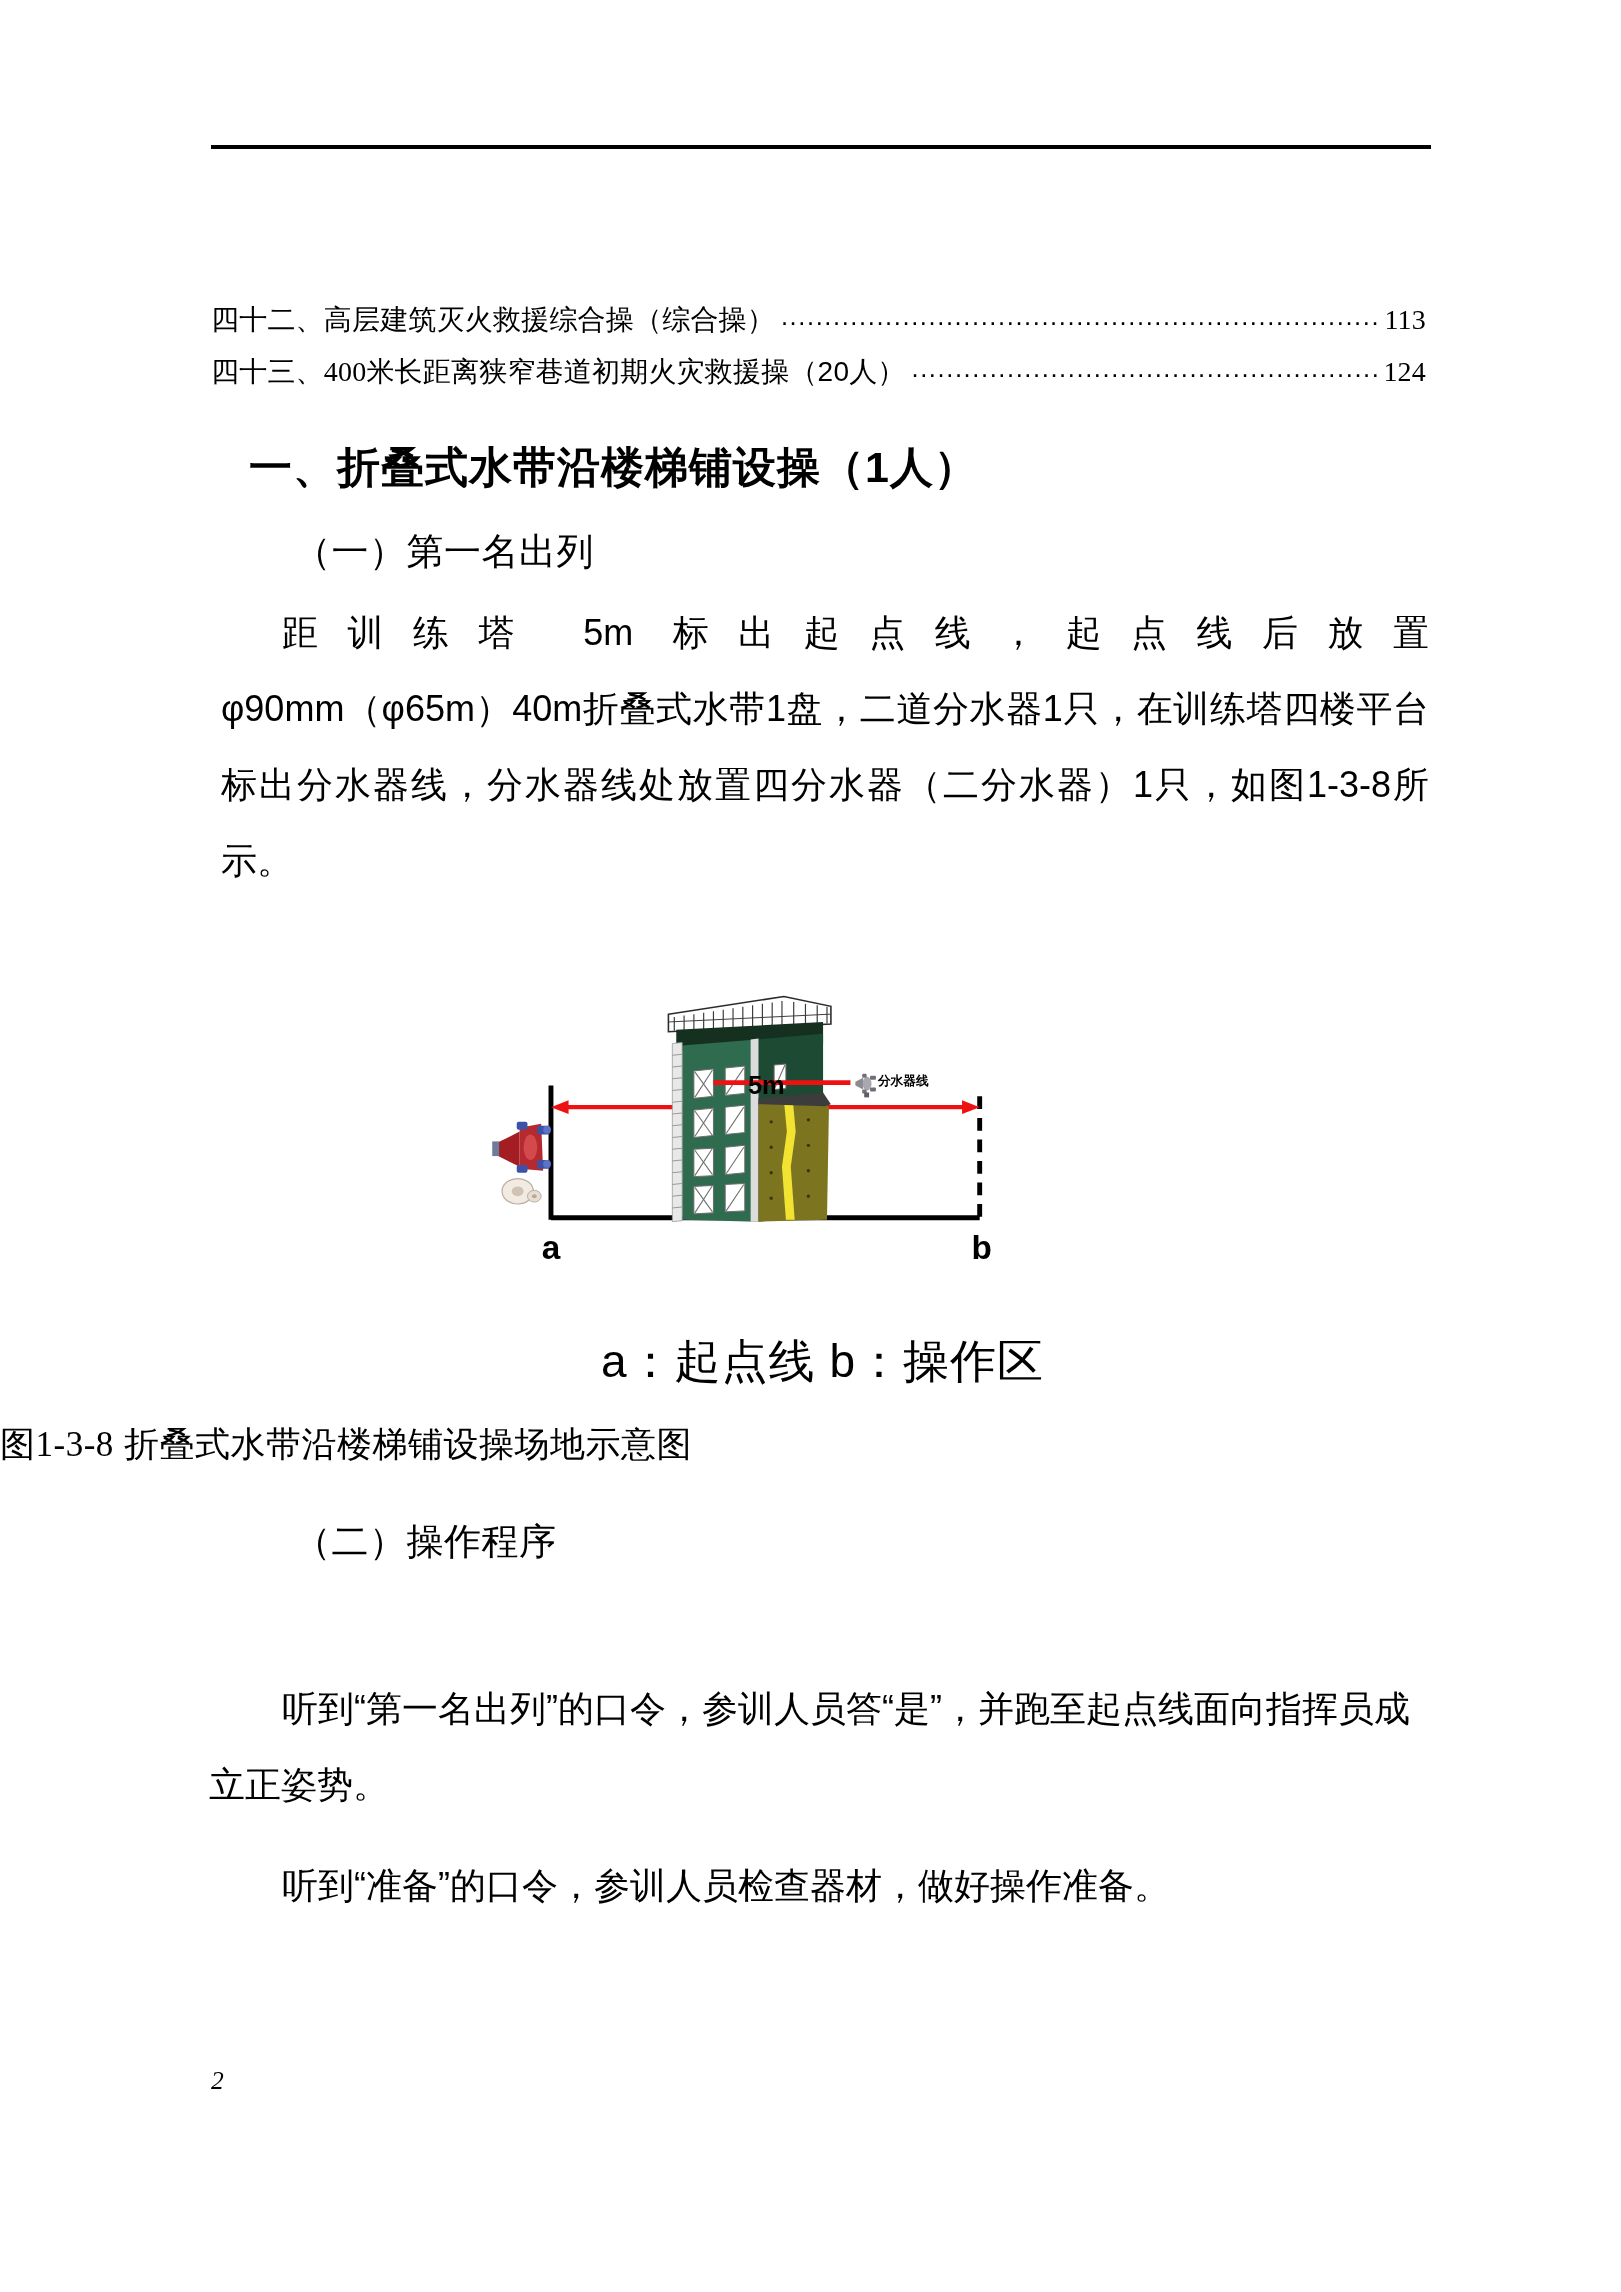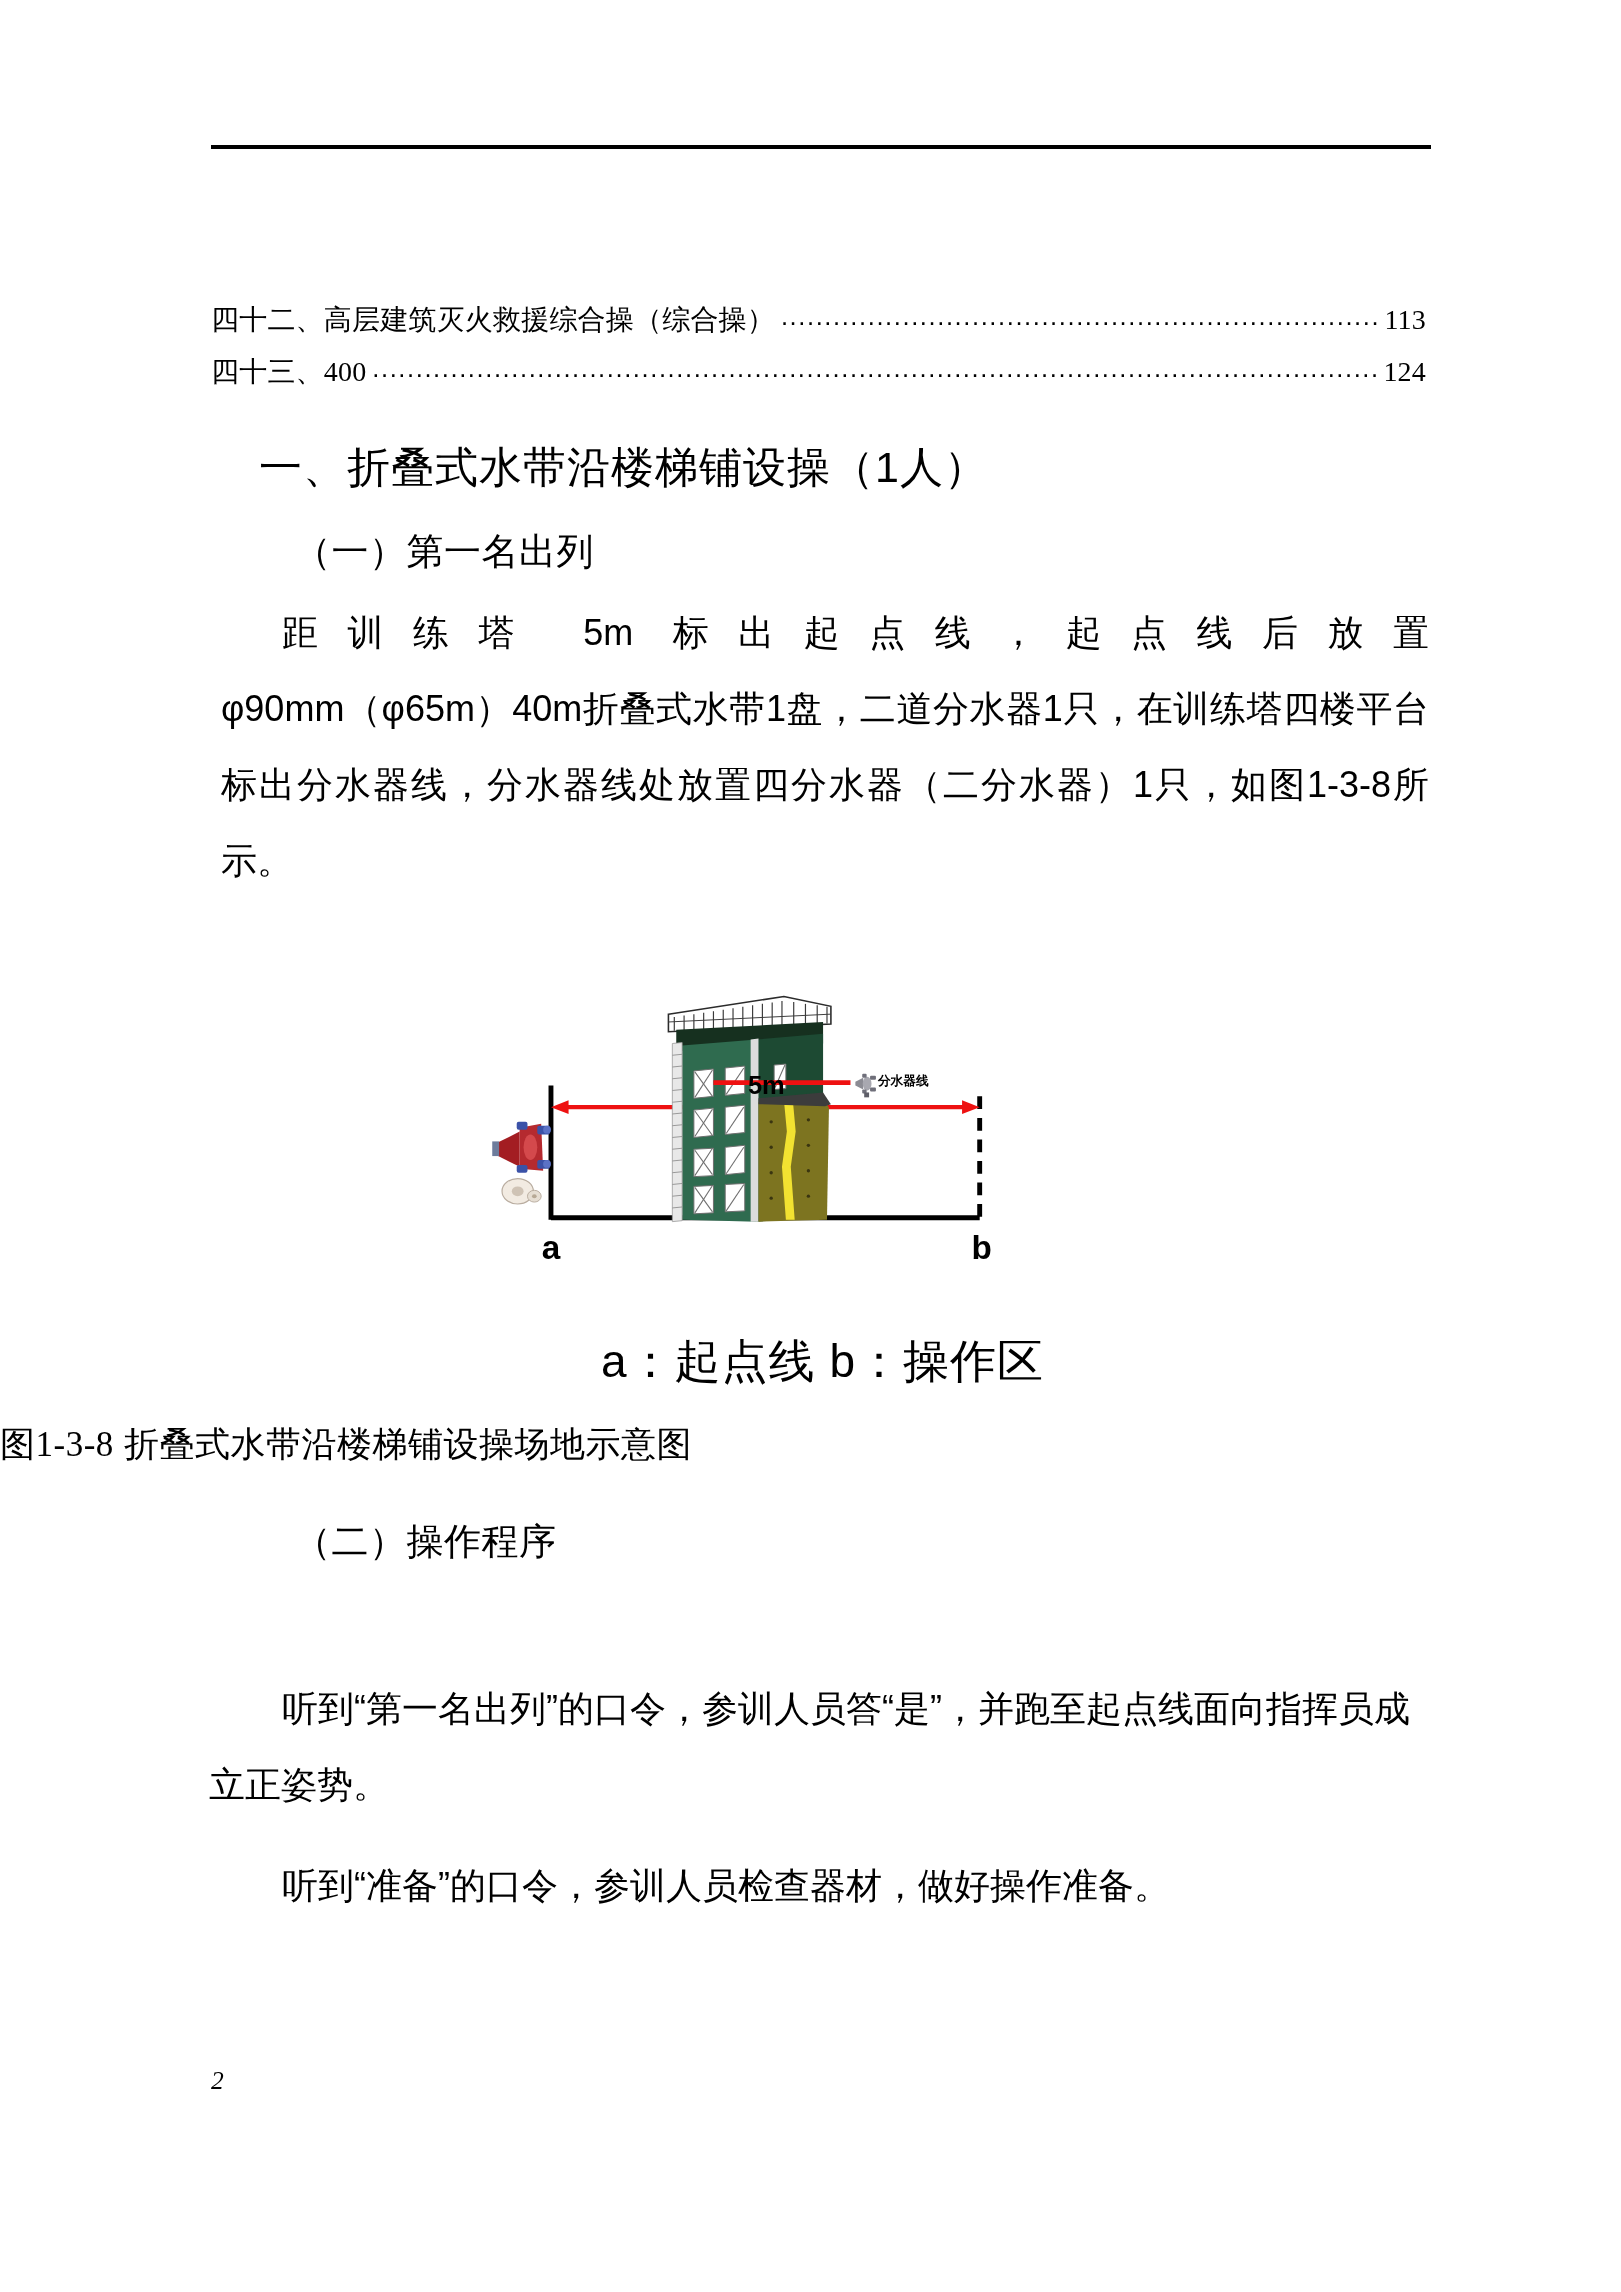--- a/index.html
+++ b/index.html
@@ -59,24 +59,24 @@
   }
   .toc-page {
     flex: 0 0 auto;
     font-family: "Liberation Serif", "DejaVu Serif", serif;
     font-size: 28px;
   }
 
   
   .h1 {
     position: absolute;
-    left: 259px;
+    left: 249px;
     top: 439px;
     font-size: 43px;
-    font-weight: normal;
+    font-weight: bold;
     letter-spacing: 1px;
     white-space: nowrap;
   }
   .h2 {
     position: absolute;
     font-size: 37px;
     letter-spacing: 0.5px;
     white-space: nowrap;
   }
   .h2-a { left: 294px; top: 527px; }
@@ -156,20 +156,21 @@
 
     <div class="toc-line">
       <span class="toc-title">四十二、高层建筑灭火救援综合操（综合操）</span>
       <span class="toc-dots">....................................................................................................................................................................................................................................................................</span>
       <span class="toc-page">113</span>
     </div>
 
     <div class="toc-line">
       <span class="toc-title">四十三、</span>
       <span class="toc-title toc-num-inline">400</span>
+      <span class="toc-title">米长距离狭窄巷道初期火灾救援操（20人）</span>
       <span class="toc-dots">............................................................................................................................................................................................................................................</span>
       <span class="toc-page">124</span>
     </div>
 
   </div>
 
   <div class="h1">一、折叠式水带沿楼梯铺设操（1人）</div>
 
   <div class="h2 h2-a">（一）第一名出列</div>
 

